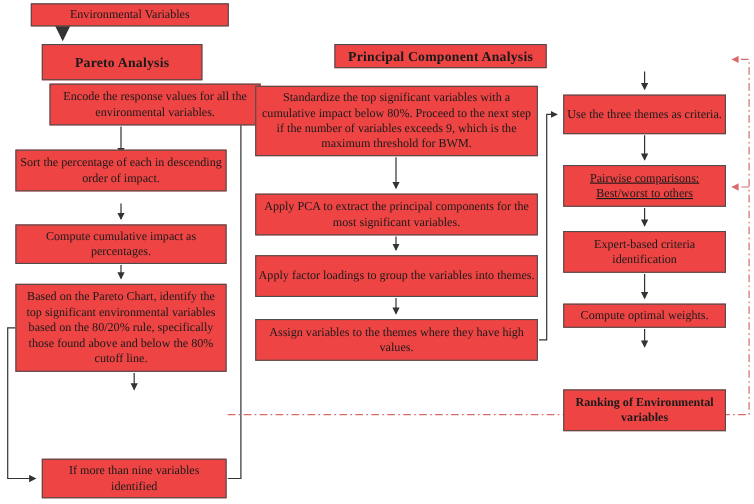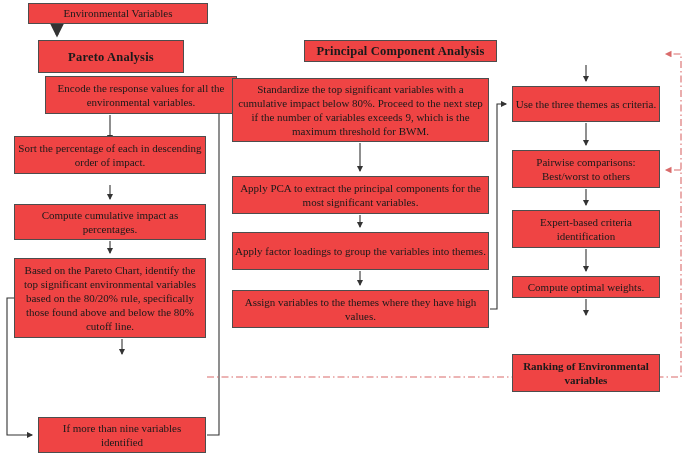--- a/index.html
+++ b/index.html
@@ -100,21 +100,21 @@
 
   <div class="box" style="left:232px;top:176px;width:257px;height:38px;">Apply PCA to extract the principal components for the most significant variables.</div>
 
   <div class="box" style="left:232px;top:232px;width:257px;height:38px;">Apply factor loadings to group the variables into themes.</div>
 
   <div class="box" style="left:232px;top:290px;width:257px;height:38px;">Assign variables to the themes where they have high values.</div>
 
 
   <div class="box" style="left:512px;top:86px;width:148px;height:36px;">Use the three themes as criteria.</div>
 
-  <div class="box" style="left:512px;top:150px;width:148px;height:38px;">Pairwise comparisons: Best/worst to others</div>
+  <div class="box" style="left:512px;top:150px;width:148px;height:38px;text-decoration:underline;">Pairwise comparisons: Best/worst to others</div>
 
   <div class="box" style="left:512px;top:210px;width:148px;height:38px;">Expert-based criteria identification</div>
 
   <div class="box" style="left:512px;top:276px;width:148px;height:22px;">Compute optimal weights.</div>
 
   <div class="box bold-text" style="left:512px;top:318px;width:148px;height:38px;margin-top:36px;">Ranking of Environmental variables</div>
 
 </div>
 
 </body></html>

